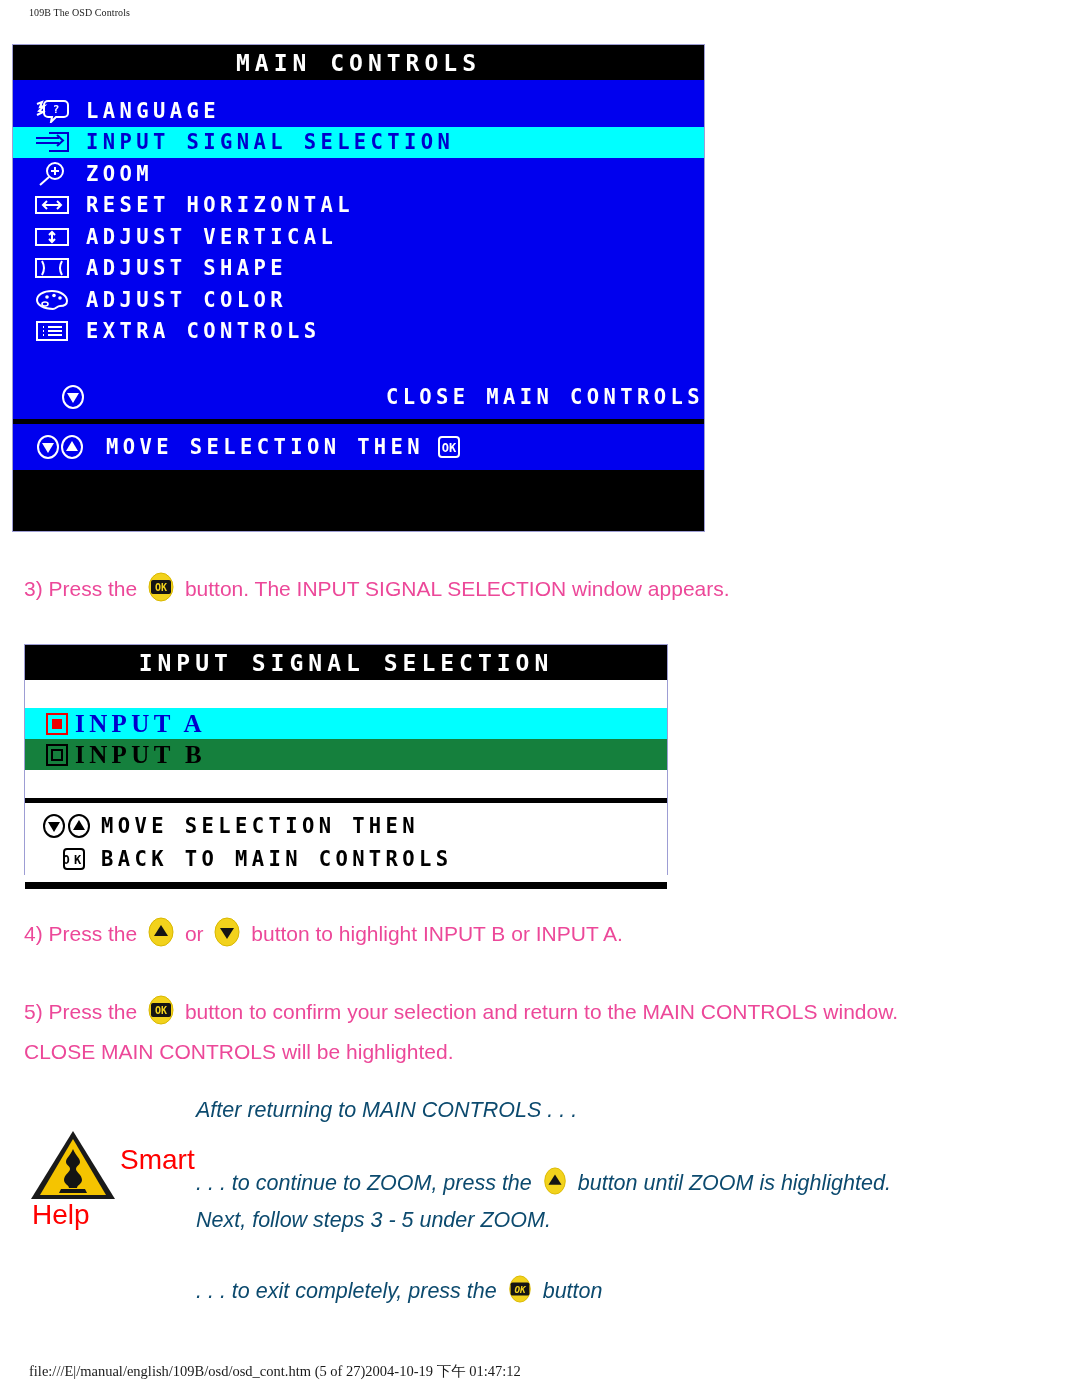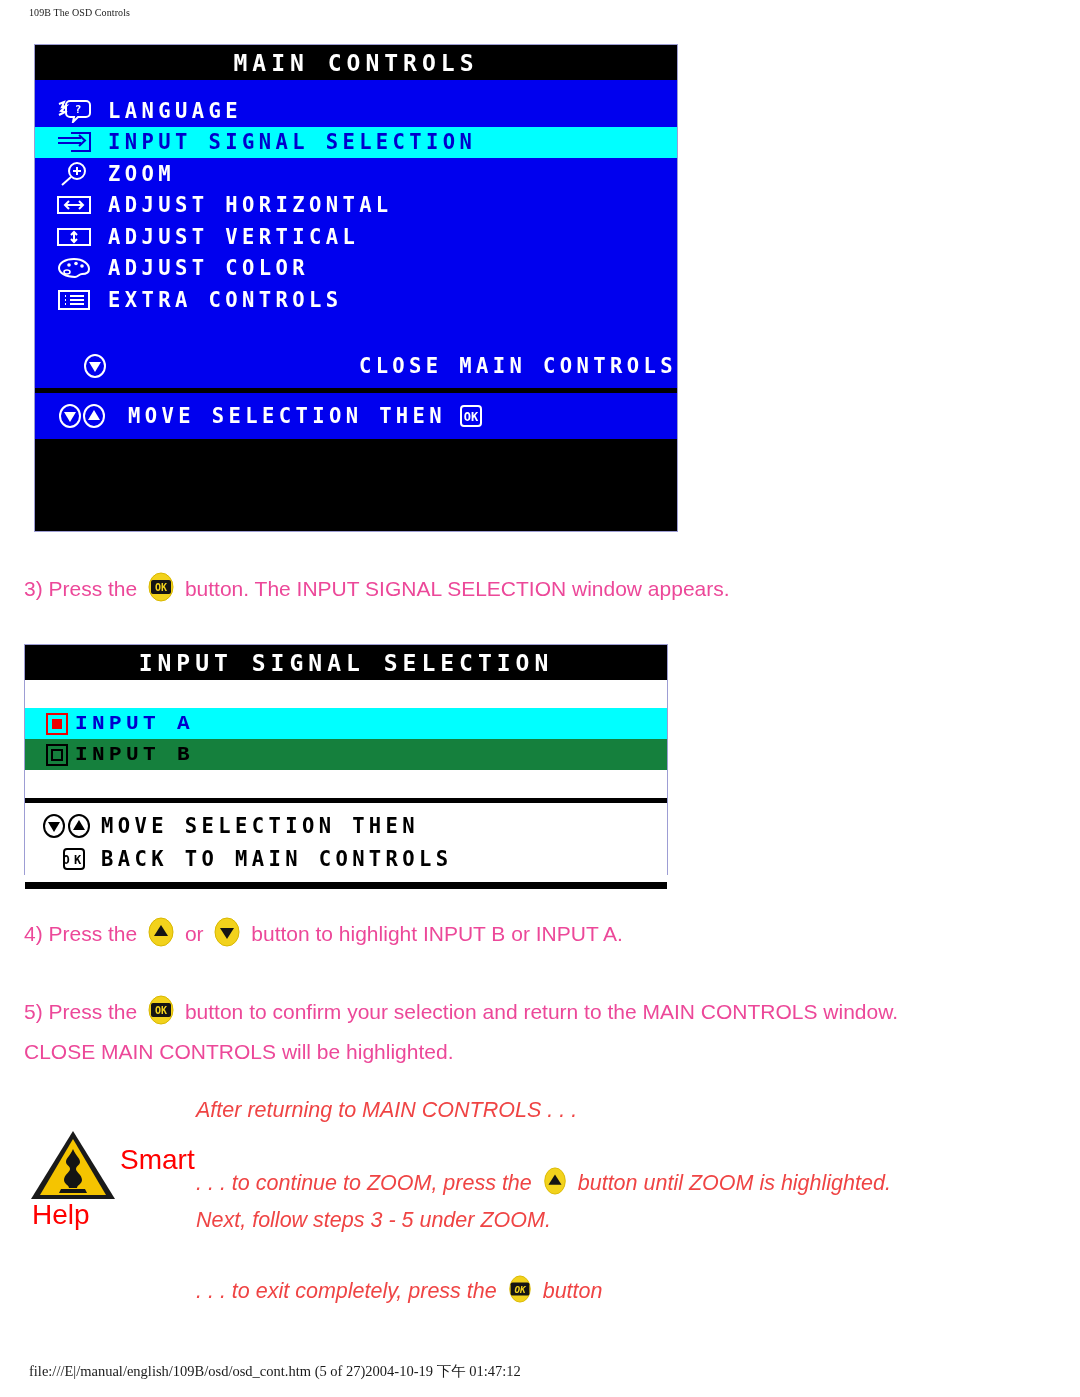--- a/index.html
+++ b/index.html
@@ -54,22 +54,22 @@
     justify-content: center;
     font-size: 23px;
     font-weight: bold;
     letter-spacing: 5px;
     font-family: "DejaVu Sans Mono", monospace;
   }
   .osd-body { position: relative; }
 
   
   #osd-main {
-    left: 34px; top: 44px;
-    width: 644px; height: 488px;
+    left: 12px; top: 44px;
+    width: 693px; height: 488px;
   }
   #osd-main .osd-body { background: #0000ee; }
   .main-list {
     background: #0000ee;
     padding-top: 15px;
     padding-bottom: 6px;
   }
   .menu-row {
     height: 31.5px;
     display: flex;
@@ -118,21 +118,21 @@
   .inp-row {
     height: 31px;
     display: flex; align-items: center;
     padding-left: 14px;
     background: #15803d;
     color: #000000;
   }
   .inp-row.selected { background: #00ffff; color: #0000cc; }
   .inp-pad { height: 28px; background: #ffffff; }
   .inp-ico { width: 36px; flex: 0 0 36px; display: flex; align-items: center; justify-content: center; }
-  .inp-label { font-size: 21px; font-weight: bold; letter-spacing: 4.4px; font-family: Liberation Mono, monospace; }
+  .inp-label { font-size: 25px; font-weight: bold; letter-spacing: 4.4px; font-family: Liberation Serif, serif; }
   .inp-foot {
     background: #ffffff; color: #000000;
     padding: 6px 0 7px 14px;
   }
   .inp-foot-line {
     height: 33px;
     display: flex; align-items: center;
     font-size: 20.5px; font-weight: bold; letter-spacing: 4.4px;
     font-family: "DejaVu Sans Mono", monospace;
   }
@@ -159,21 +159,21 @@
     font-size: 28px;
   }
   #sh-smart { left: 120px; top: 1144px; }
   #sh-help  { left: 32px;  top: 1199px; }
 
   .help-text {
     position: absolute;
     font-family: "Liberation Sans", sans-serif;
     font-style: italic;
     font-size: 21.5px;
-    color: #ef4444;
+    color: #0c4a6e;
     white-space: nowrap;
   }
   #help-l1 { left: 196px; top: 1098px; }
   #help-l2 { left: 196px; top: 1166px; }
   #help-l3 { left: 196px; top: 1208px; }
   #help-l4 { left: 196px; top: 1274px; }
 </style>
 </head>
 <body>
 
@@ -229,37 +229,49 @@
           <span class="menu-ico">
             <svg width="36" height="24" viewBox="0 0 36 24">
                 <g fill="none" stroke="#fff" stroke-width="2">
               <rect x="2" y="4" width="32" height="16"></rect>
               <path d="M9 12 H27"></path>
                   <path d="M13 8 L9 12 L13 16"></path>
                   <path d="M23 8 L27 12 L23 16"></path>
             </g>
               </svg>
           </span>
-          <span class="menu-label">ADJUST HORIZONTAL</span>
+          <span class="menu-label">RESET HORIZONTAL</span>
         </div>
 
         <div class="menu-row">
           <span class="menu-ico">
             <svg width="36" height="24" viewBox="0 0 36 24">
                 <g fill="none" stroke="#fff" stroke-width="2">
               <rect x="2" y="4" width="32" height="16"></rect>
               <path d="M18 7 V17"></path>
                   <path d="M15 10 L18 7 L21 10"></path>
                   <path d="M15 14 L18 17 L21 14"></path>
             </g>
               </svg>
           </span>
           <span class="menu-label">ADJUST VERTICAL</span>
         </div>
 
+        <div class="menu-row">
+          <span class="menu-ico">
+            <svg width="36" height="24" viewBox="0 0 36 24">
+                <g fill="none" stroke="#fff" stroke-width="2">
+              <rect x="2" y="3" width="32" height="18"></rect>
+              <path d="M8 5 Q12 12 8 19"></path>
+                  <path d="M28 5 Q24 12 28 19"></path>
+            </g>
+              </svg>
+          </span>
+          <span class="menu-label">ADJUST SHAPE</span>
+        </div>
 
         <div class="menu-row">
           <span class="menu-ico">
             <svg width="36" height="24" viewBox="0 0 36 24">
               <path d="M18 3 C27 3 33 8 33 13 C33 17 29 18 26 18 C23 18 22 21 19 21 C10 21 3 17 3 12 C3 7 9 3 18 3 Z" fill="none" stroke="#fff" stroke-width="2"></path>
               <circle cx="13" cy="9" r="1.8" fill="#fff"></circle>
                 <circle cx="20" cy="7.5" r="1.8" fill="#fff"></circle>
                 <circle cx="26" cy="10" r="1.8" fill="#fff"></circle>
               <ellipse cx="11" cy="16" rx="3" ry="2" fill="none" stroke="#fff" stroke-width="1.6"></ellipse>
             </svg>

